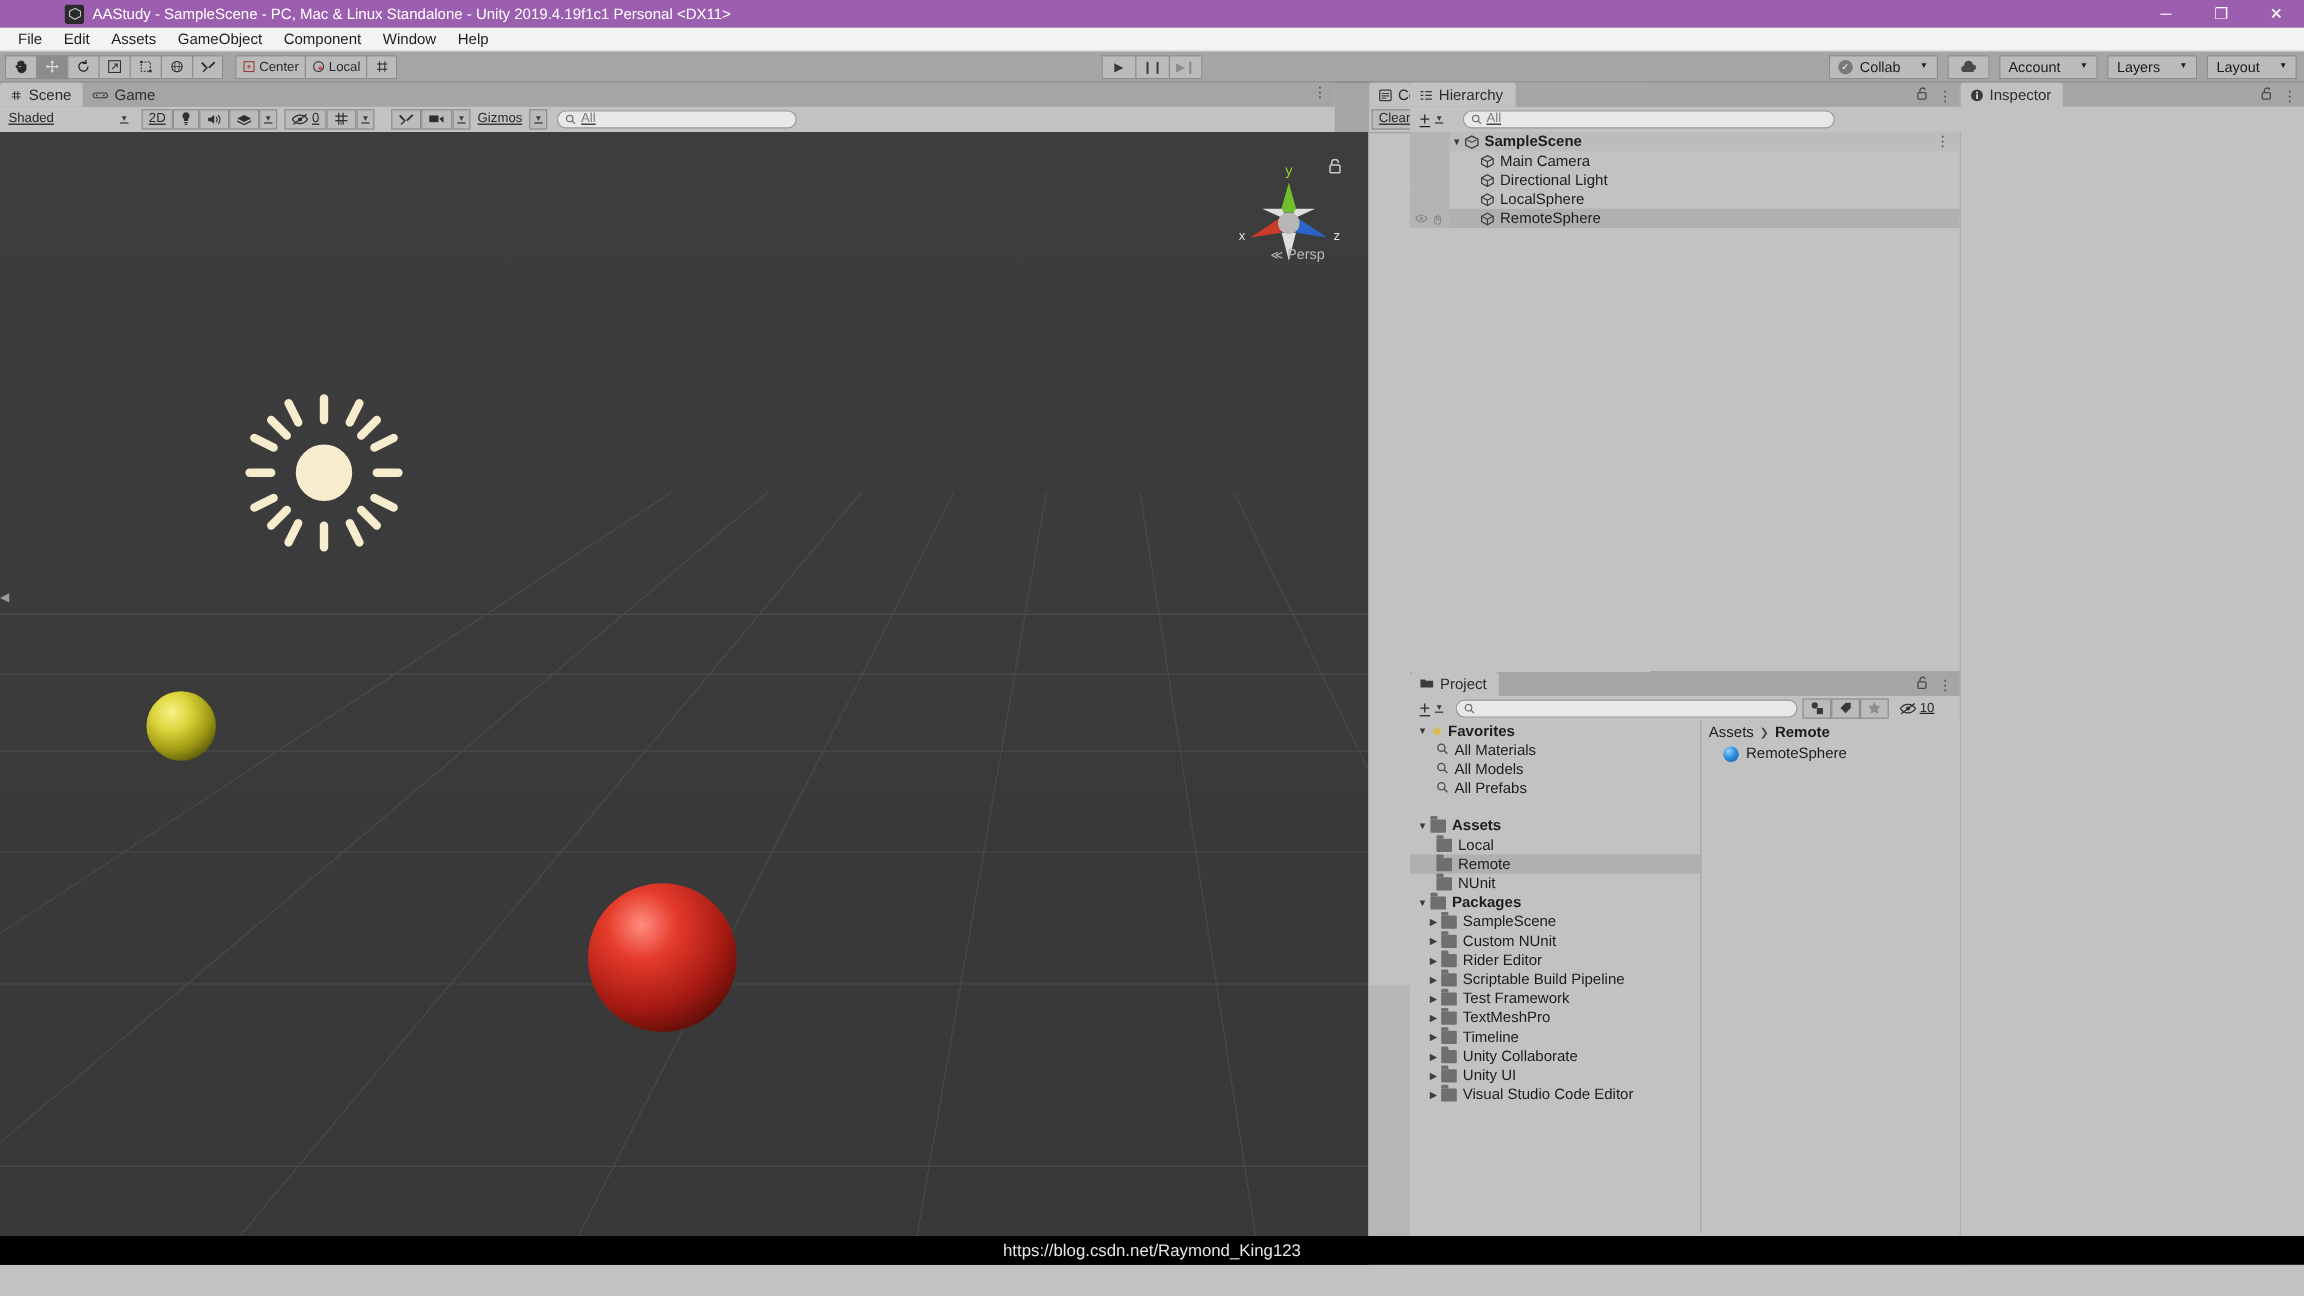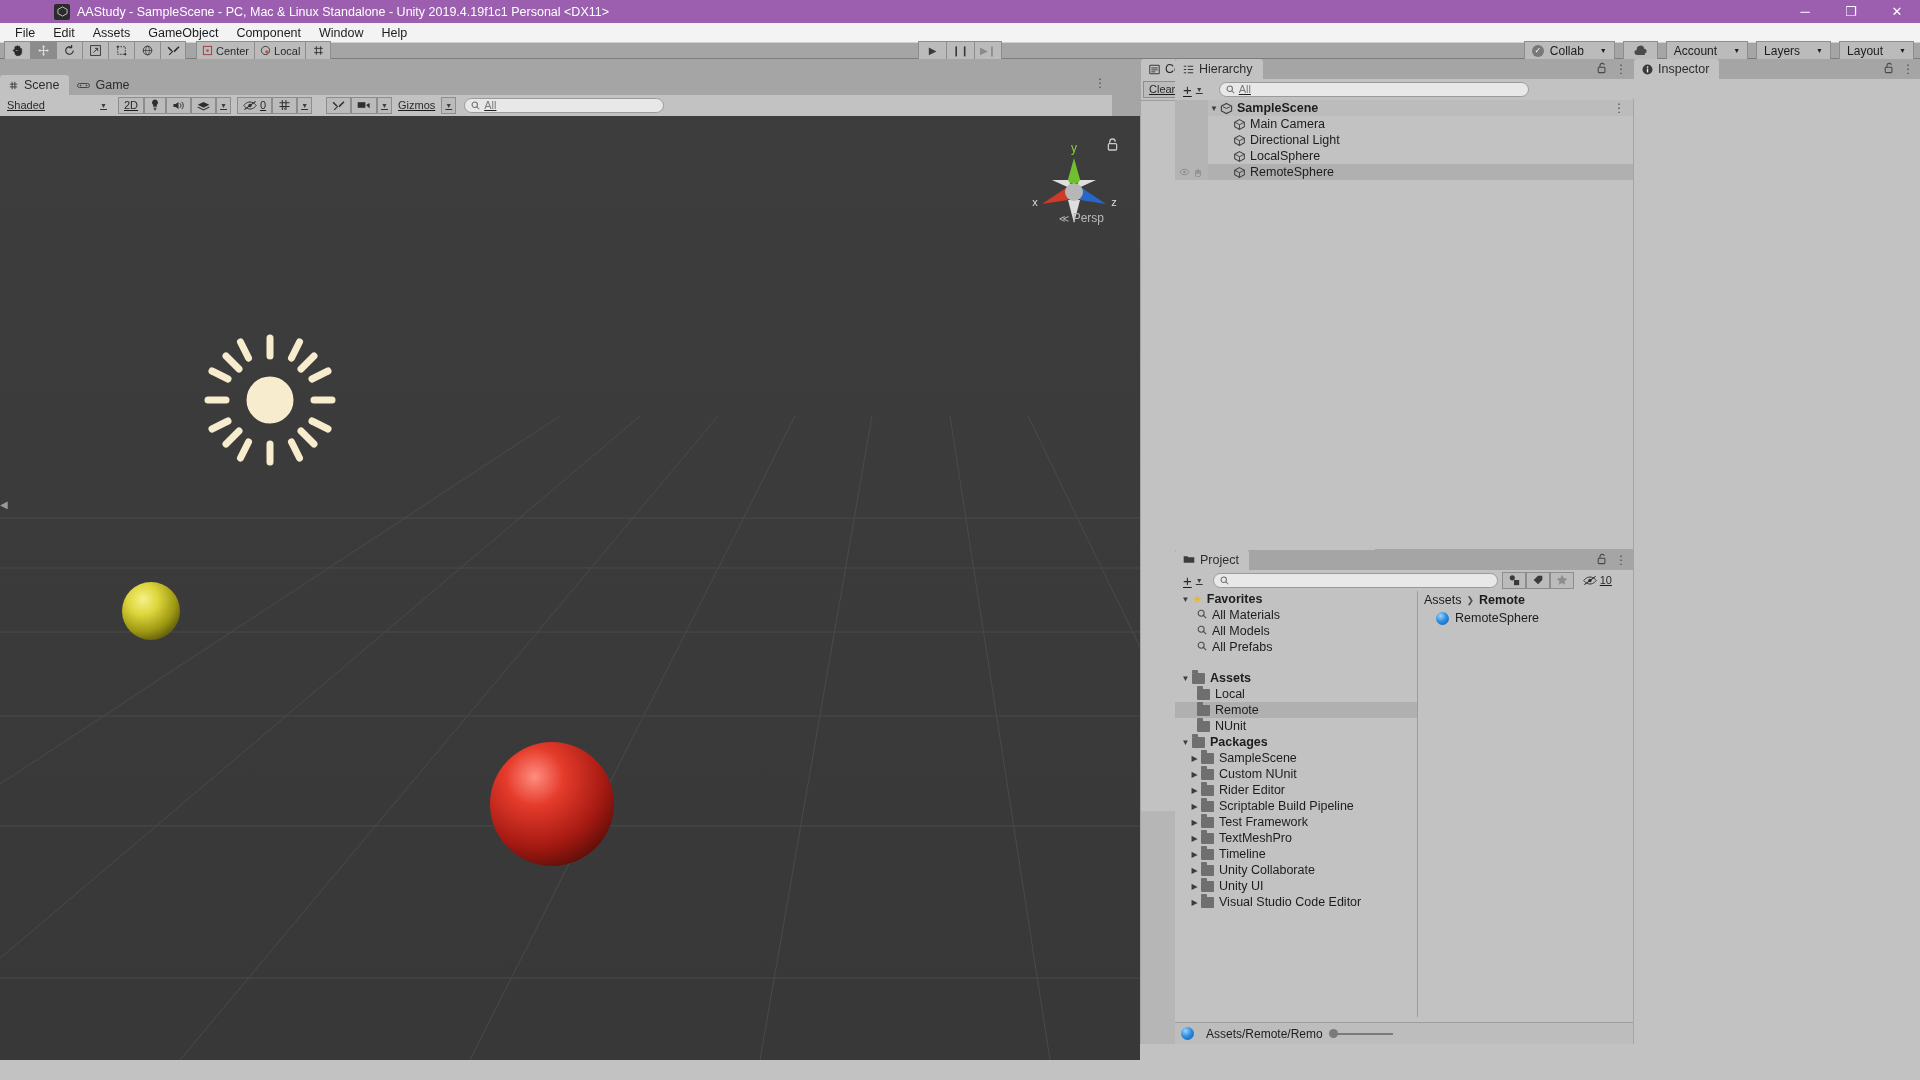--- a/index.html
+++ b/index.html
@@ -31,21 +31,21 @@
 
   
   #menubar {
     height:20px; background:#f3f3f3; display:flex; align-items:center;
     padding-left:6px; font-size:12.5px; color:#1c1c1c; border-bottom:1px solid #cfcfcf;
   }
   #menubar .mi { padding:0 9px; line-height:20px; height:20px; cursor:default; }
 
   
   #toolbar {
-    height:16px; background:#a5a5a5; display:flex; align-items:center;
+    height:26px; background:#a5a5a5; display:flex; align-items:center;
     border-bottom:1px solid #7d7d7d; position:relative;
   }
   .tgrp { display:flex; align-items:center; height:20px; margin-left:4px; }
   .tbtn {
     height:20px; min-width:26px; background:#bbbbbb; border:1px solid #8d8d8d;
     border-right-width:0; display:flex; align-items:center; justify-content:center;
     font-size:11px; color:#2a2a2a; padding:0 4px;
   }
   .tbtn:last-child { border-right-width:1px; }
   .tbtn.on { background:#8c8c8c; }
@@ -95,21 +95,21 @@
     background:#bbbbbb; border:1px solid #8d8d8d; font-size:11px; color:#2a2a2a;
     padding:0 5px; margin:0;
   }
   .sb.flat { background:transparent; border:none; }
   .searchbox {
     height:15px; background:#e8e8e8; border:1px solid #9a9a9a; border-radius:8px;
     display:flex; align-items:center; padding:0 6px; gap:4px; font-size:11px; color:#7b7b7b;
   }
 
   
-  #scene-panel { left:0; top:16px; width:1112px; height:985px; }
+  #scene-panel { left:0; top:0; width:1112px; height:985px; }
   #scene-view {
     position:absolute; left:0; top:41px; width:1140px; height:944px;
     background:#3b3b3b; overflow:hidden;
   }
   #scene-gizmo { position:absolute; right:18px; top:22px; width:96px; height:110px; }
   .persp-label { position:absolute; right:36px; top:95px; color:#b9b9b9; font-size:12px;margin-left:24px; }
   #scene-lock { position:absolute; right:22px; top:22px; color:#c9c9c9; font-size:12px; }
   .left-arrow-tab {
     position:absolute; left:0; top:380px; width:8px; height:16px;
     color:#9a9a9a; font-size:10px; display:flex; align-items:center;
@@ -860,13 +860,16 @@
               <rect x="1.5" y="6" width="8" height="6.5" rx="1" fill="none" stroke="#4a4a4a" stroke-width="1.3"></rect>
             </svg>
         </span>
         <span class="dots">⋮</span>
       </div>
     </div>
     <div id="insp-body"></div>
   </div>
 
 
+  <div id="watermark">
+    <span>https://blog.csdn.net/Raymond_King123</span>
+  </div>
 </div>
 
 </body></html>

